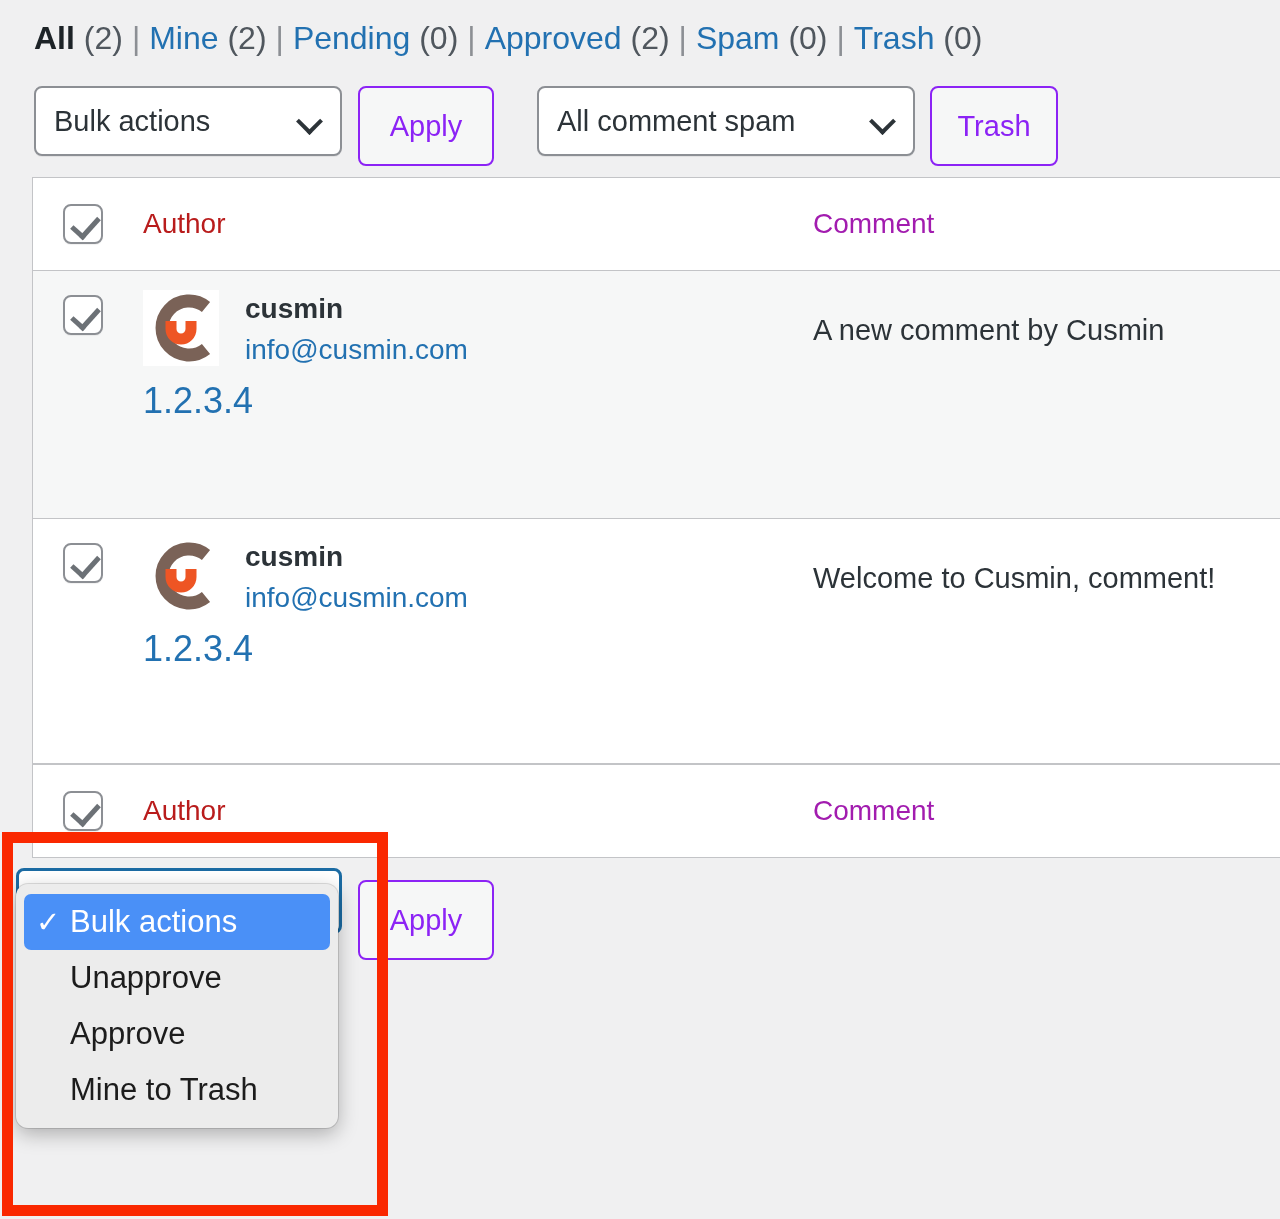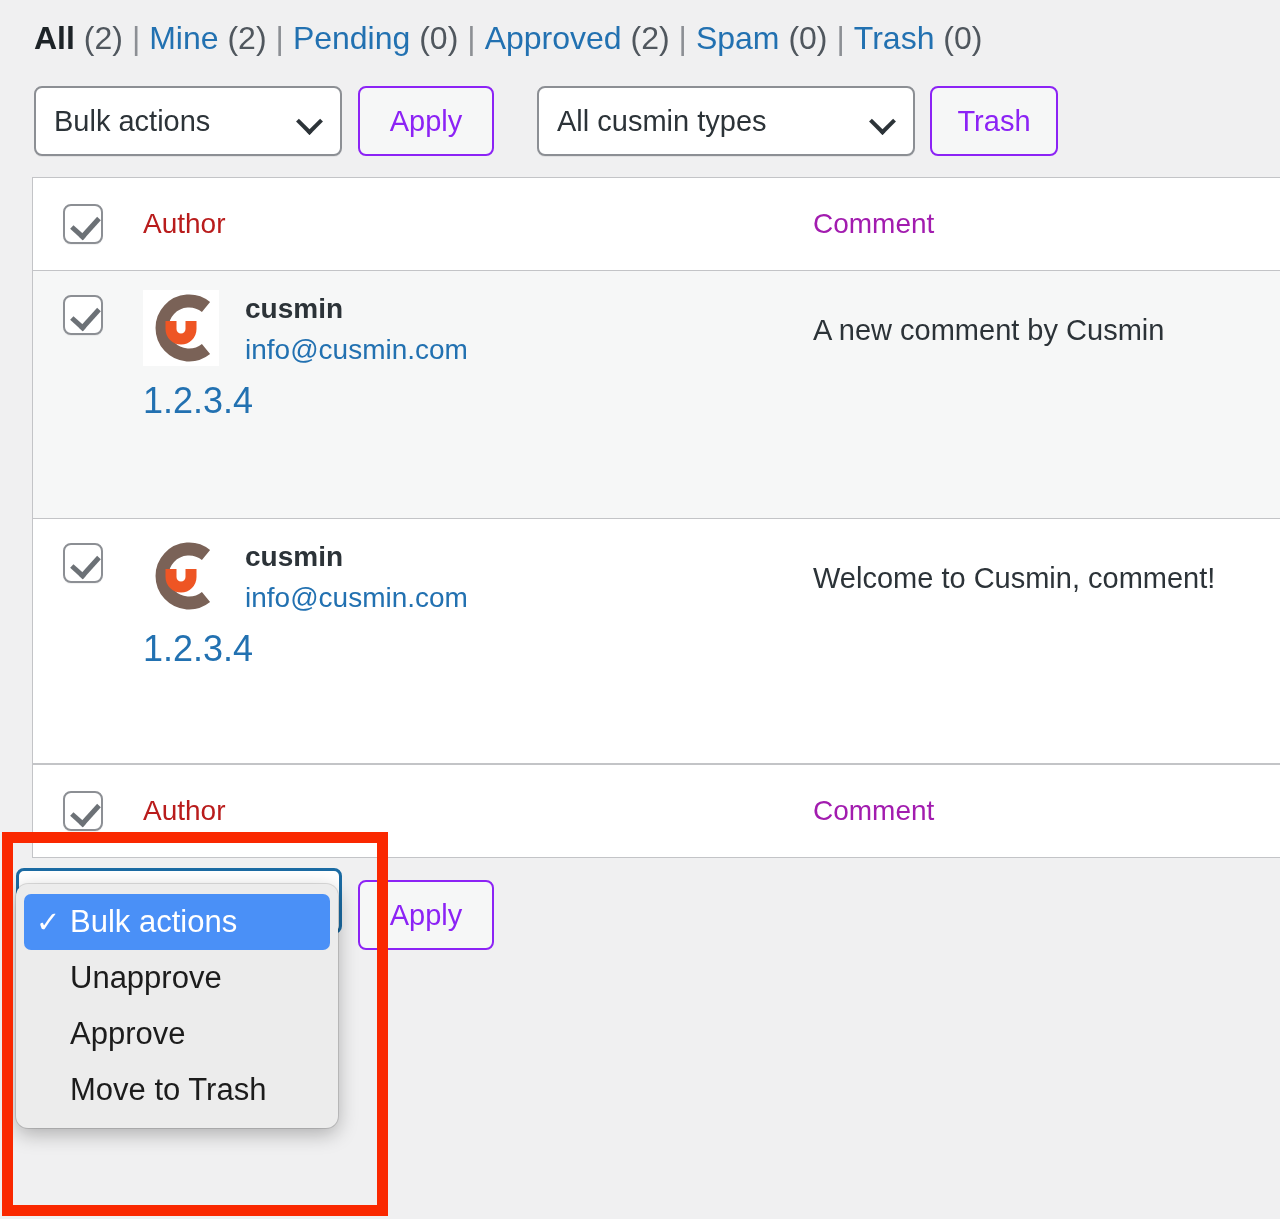--- a/index.html
+++ b/index.html
@@ -81,21 +81,21 @@
     border-right: 4px solid #2c3338;
     border-bottom: 4px solid #2c3338;
     transform: rotate(45deg);
   }
 
   #bulk-select-top { left: 34px; top: 0; width: 308px; }
   #type-select-top { left: 537px; top: 0; width: 378px; }
 
   .btn-secondary {
     position: absolute;
-    height: 70px;
+    height: 80px;
     background: #f6f7f7;
     border: 2px solid #8c23f5;
     border-radius: 8px;
     color: #8c23f5;
     font-size: 29px;
     font-family: "Liberation Sans", sans-serif;
     display: flex;
     align-items: center;
     justify-content: center;
     padding: 0 22px;
@@ -303,21 +303,21 @@
   </div>
 
   <div class="tablenav top">
     <div class="select-box" id="bulk-select-top">
       <span class="label">Bulk actions</span>
       <span class="chev"></span>
     </div>
     <div class="btn-secondary" id="apply-top">Apply</div>
 
     <div class="select-box" id="type-select-top">
-      <span class="label">All cusmin types</span>
+      <span class="label">All comment spam</span>
       <span class="chev"></span>
     </div>
     <div class="btn-secondary" id="filter-top">Trash</div>
   </div>
 
   <div class="wp-list-table">
 
     <div class="tbl-row head">
       <div class="cb-col">
         <span class="checkbox"></span>
@@ -411,19 +411,19 @@
     <div class="native-option">
       <span class="tick"></span>
       <span>Unapprove</span>
     </div>
     <div class="native-option">
       <span class="tick"></span>
       <span>Approve</span>
     </div>
     <div class="native-option">
       <span class="tick"></span>
-      <span>Move to Trash</span>
+      <span>Mine to Trash</span>
     </div>
   </div>
 
   <div class="redbox"></div>
 
 </div>
 
 </body></html>

